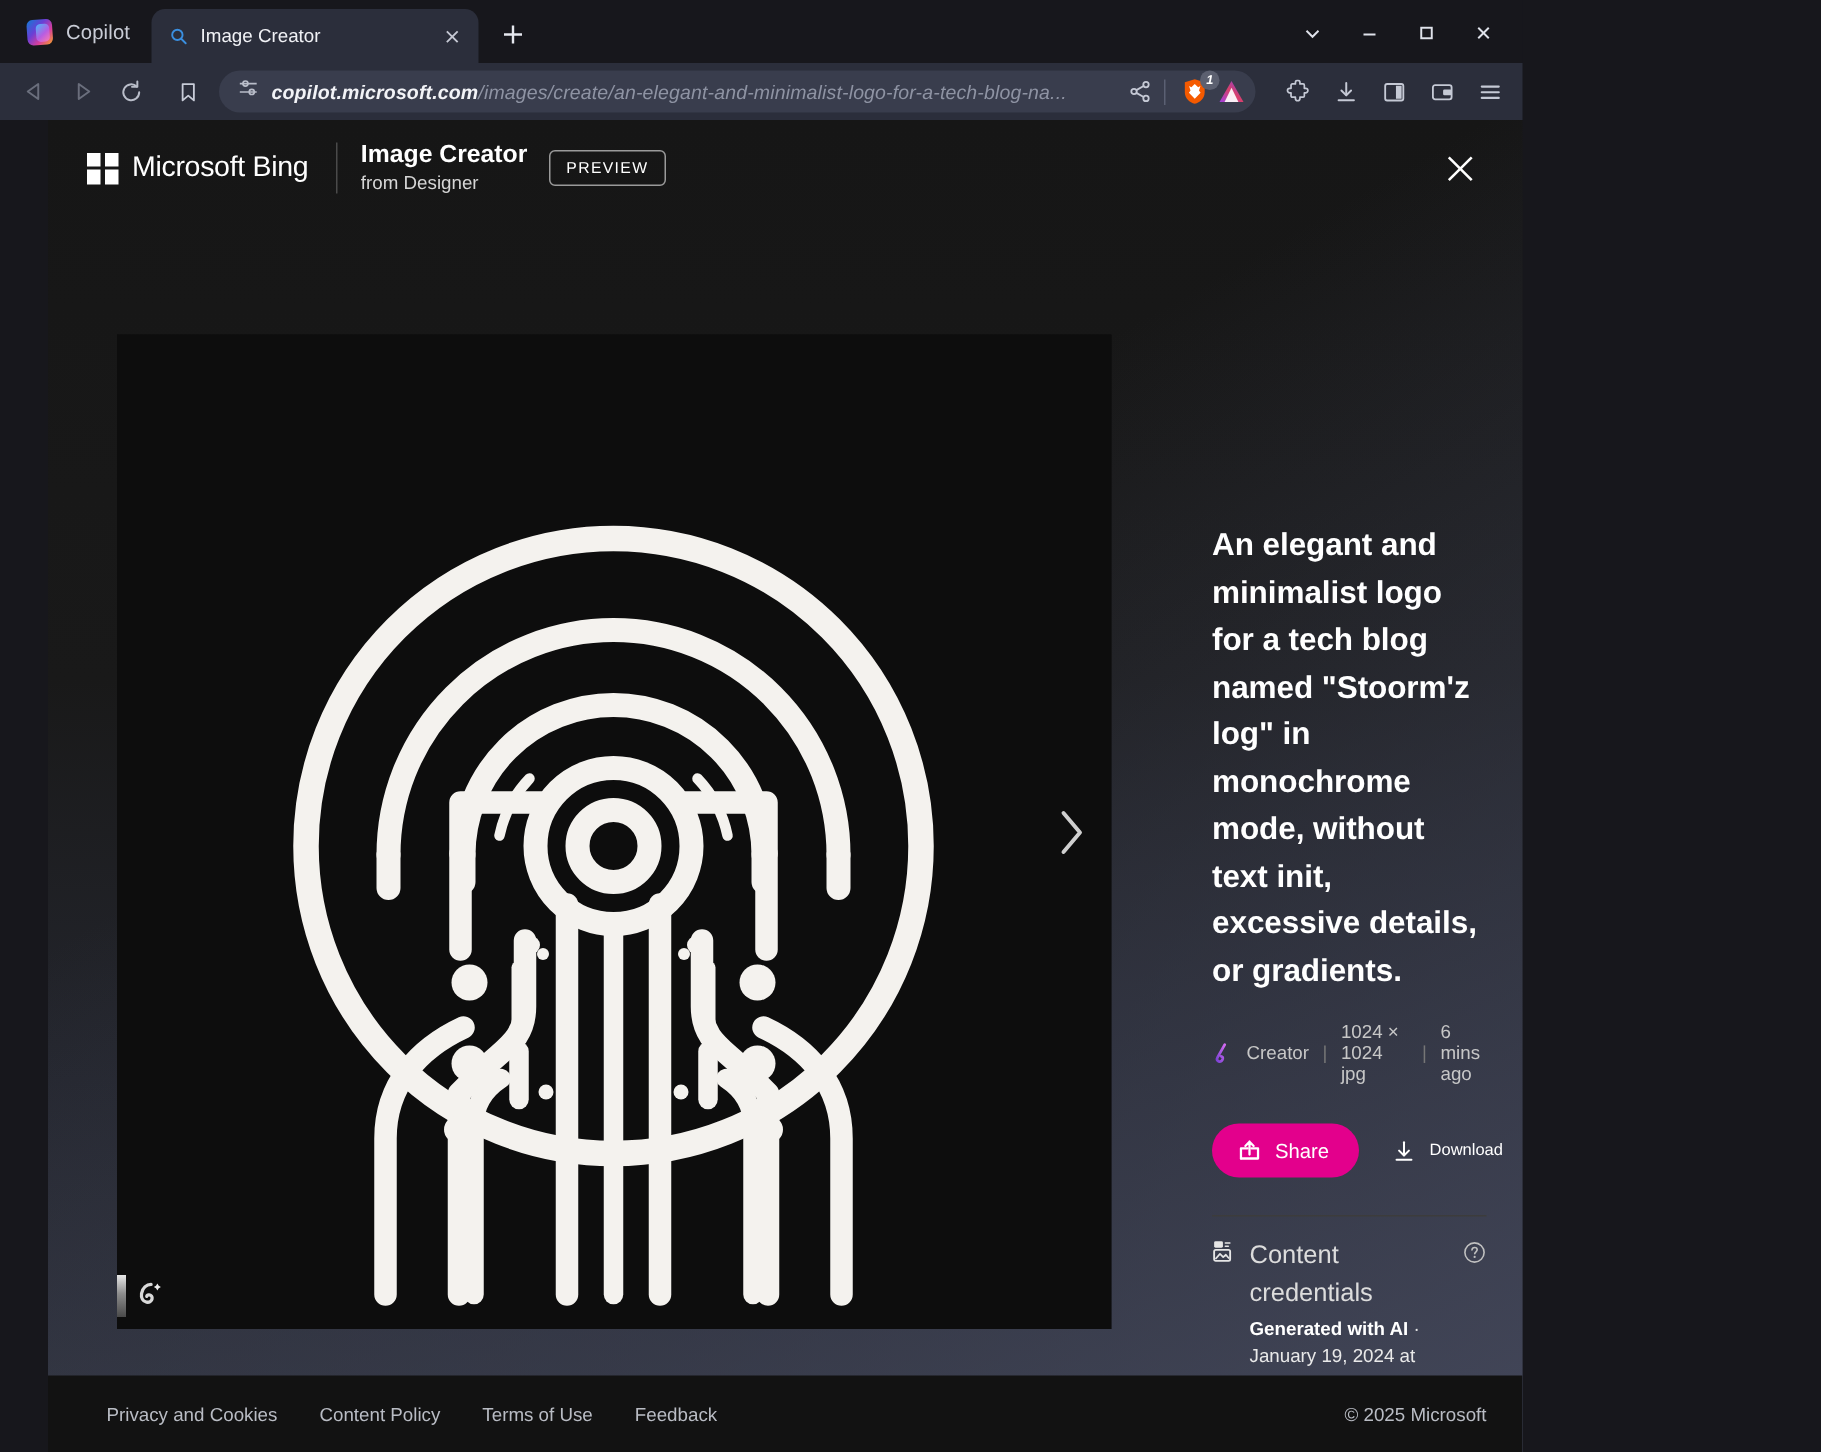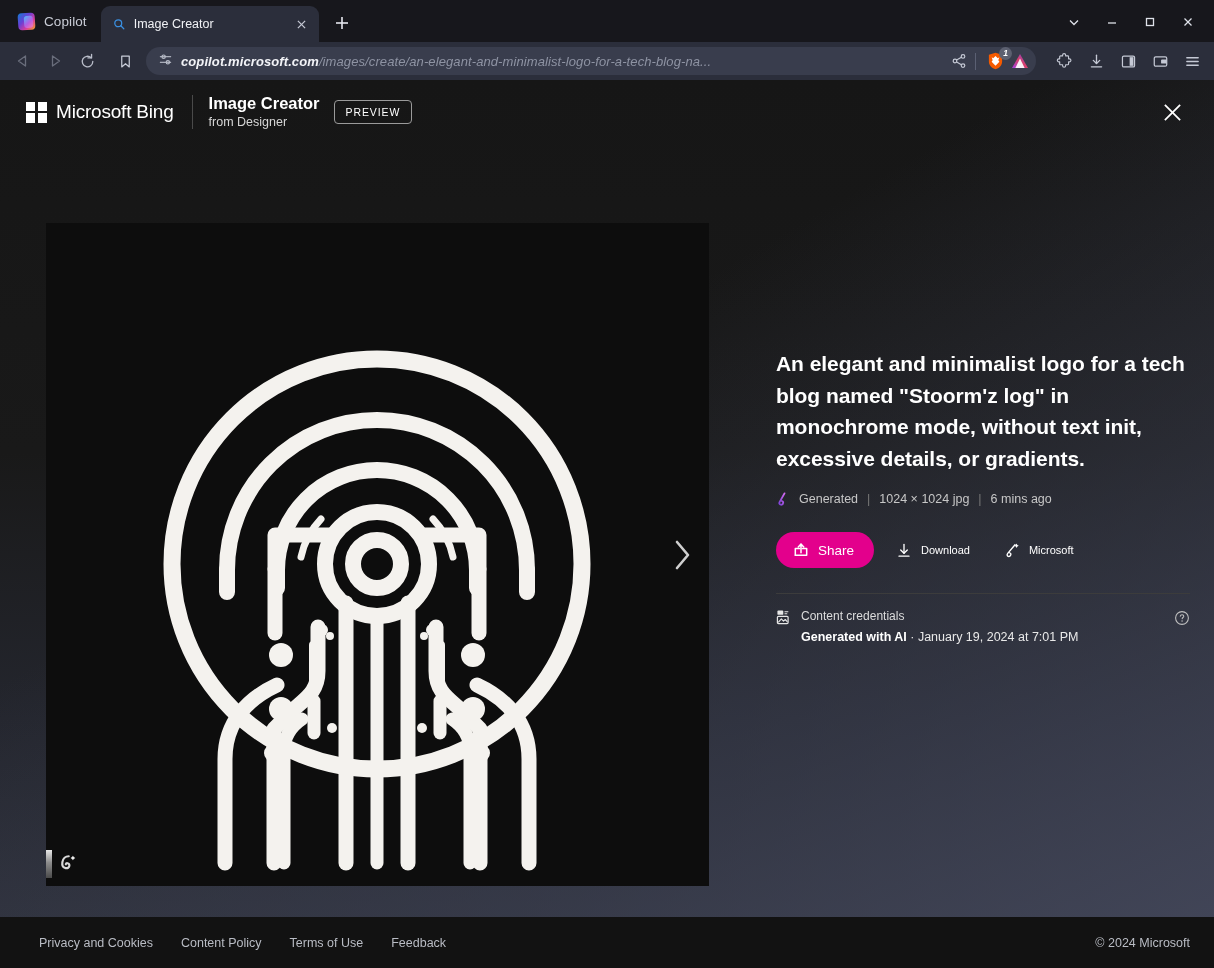--- a/index.html
+++ b/index.html
@@ -4,21 +4,21 @@
 <style>
   * { box-sizing: border-box; margin: 0; padding: 0; }
   html, body {
     width: 1214px; height: 968px;
     background: #17171c;
     font-family: "Liberation Sans", sans-serif;
     overflow: hidden;
   }
 
   
-  .browser { width: 1214px; height: 968px; display: flex; flex-direction: column; }
+  .browser { width: 1015px; height: 968px; display: flex; flex-direction: column; }
 
   .tabstrip {
     height: 42px; background: #17171c; display: flex; align-items: flex-end;
     padding: 0 8px; position: relative; flex: 0 0 42px;
   }
   .brand-tab {
     display: flex; align-items: center; gap: 9px;
     height: 34px; padding: 0 14px 0 10px; margin-bottom: 4px;
   }
   .brand-tab .label { color: #c9ccd6; font-size: 13.5px; letter-spacing: .1px; }
@@ -82,20 +82,21 @@
   }
   .toolbar-right { display:flex; align-items:center; gap: 4px; margin-left: 6px; }
   .toolbar-right .tb { width: 28px; height: 28px; display:flex; align-items:center; justify-content:center; color:#c5c9d5; }
 
   
   .page {
     flex: 1; position: relative; overflow: hidden;
     background:
       linear-gradient(150deg, rgba(58,62,78,0) 38%, rgba(62,66,84,.55) 72%, rgba(70,74,94,.85) 100%),
       linear-gradient(180deg, #161616 0%, #191919 42%, #24262e 72%, #2f323d 100%);
+    margin-left: 32px;
   }
 
   .bing-header {
     height: 64px; display: flex; align-items: center; padding: 0 24px 0 26px;
     position: relative; z-index: 4;
   }
   .bing-logo { display: flex; align-items: center; gap: 9px; }
   .bing-squares { width: 21px; height: 21px; display: grid; grid-template-columns: 1fr 1fr;
     grid-template-rows: 1fr 1fr; gap: 2.5px; }
   .bing-squares i { background: #ffffff; display: block; }
@@ -156,21 +157,21 @@
   .btn-ghost {
     background: transparent; color: #ffffff; height: 36px; border: none;
     display: flex; align-items: center; gap: 9px; padding: 0 12px; font-size: 11px;
   }
 
   .cred-sep { height: 1px; background: #3c3c3c; margin: 25px 0 0 0; max-width: 422px; }
   .credentials {
     margin-top: 14px; display: flex; align-items: flex-start; gap: 9px; max-width: 422px;
   }
   .cred-text { flex: 1; }
-  .cred-title { color: #dcdcdc; font-size: 12px; line-height: 1.45; }
+  .cred-title { color: #dcdcdc; font-size: 17px; line-height: 1.45; }
   .cred-line2 { color: #e9e9e9; font-size: 12.5px; line-height: 1.45; margin-top: 3px; }
   .cred-line2 b { font-weight: 700; color: #ffffff; }
   .cred-help { color: #c0c0c0; width: 16px; height: 16px; flex: 0 0 16px; margin-top: 2px; }
 
   
   .footer {
     position: absolute; left: 0; right: 0; bottom: 0; height: 51px;
     background: #121212; display: flex; align-items: center; padding: 0 24px 0 39px; z-index: 5;
   }
   .footer .links { display: flex; align-items: center; gap: 28px; }
@@ -457,21 +458,21 @@
             <svg width="14" height="14" viewBox="0 0 16 16">
               <defs>
                   <linearGradient id="dsg" x1="0" y1="1" x2="1" y2="0">
                     <stop offset="0" stop-color="#7b42d4"></stop>
                     <stop offset="1" stop-color="#d36bf0"></stop>
                   </linearGradient>
                 </defs>
               <path d="M9.7 1.6 4.2 11.3c-.9 1.6-.3 3 1.2 3.2 1.4.2 2.6-.8 2.8-2.2.1-1-.5-1.7-1.3-1.8" fill="none" stroke="url(#dsg)" stroke-width="2.1" stroke-linecap="round"></path>
             </svg>
           </span>
-          <span>Generated</span>
+          <span>Creator</span>
           <span class="sep">|</span>
           <span>1024 × 1024 jpg</span>
           <span class="sep">|</span>
           <span>6 mins ago</span>
         </div>
 
         <div class="actions">
           <button class="btn-share">
             <span style="display:flex;">
               <svg width="16" height="16" viewBox="0 0 18 18">
@@ -532,17 +533,17 @@
       </div>
     </div>
 
     <div class="footer">
       <div class="links">
         <a href="#">Privacy and Cookies</a>
         <a href="#">Content Policy</a>
         <a href="#">Terms of Use</a>
         <a href="#">Feedback</a>
       </div>
-      <span class="copy">© 2024 Microsoft</span>
+      <span class="copy">© 2025 Microsoft</span>
     </div>
 
   </div>
 </div>
 
 </body></html>

